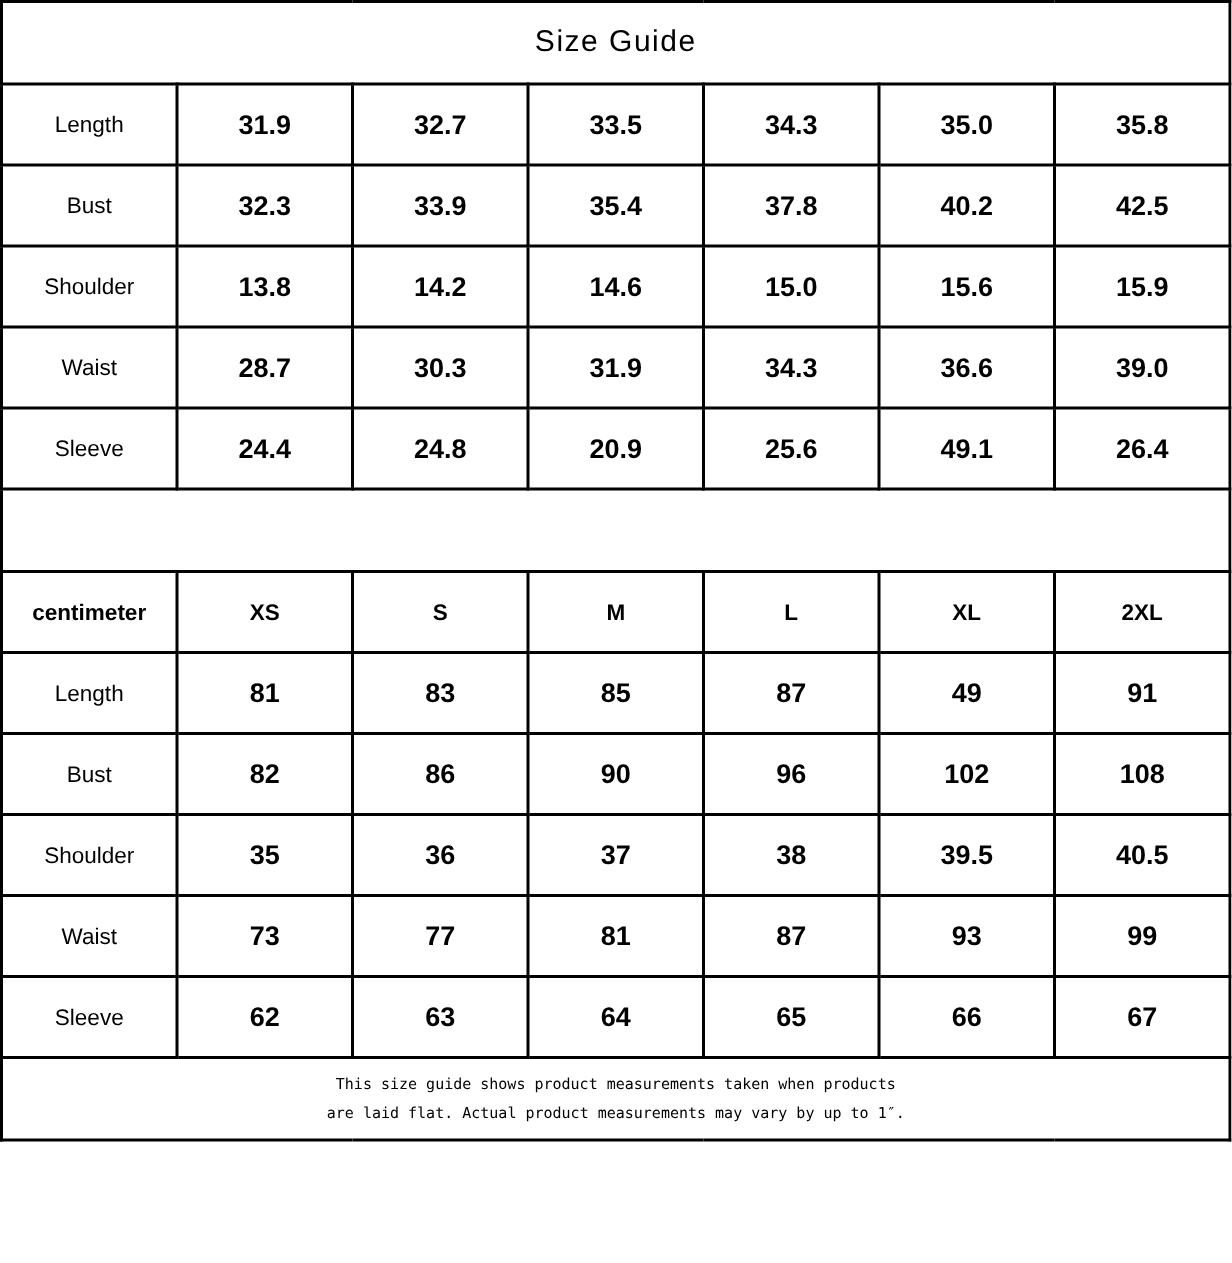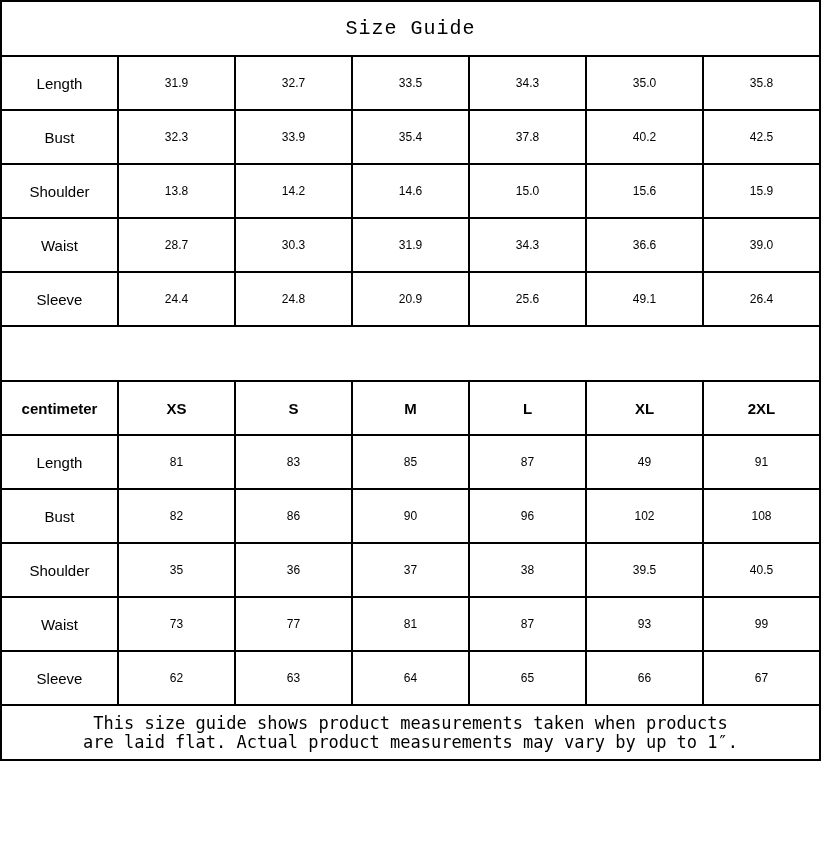--- a/index.html
+++ b/index.html
@@ -21,47 +21,47 @@
   }
   table.size-guide td, table.size-guide th {
     border: 2px solid #000000;
     text-align: center;
     vertical-align: middle;
     padding: 0;
     overflow: hidden;
   }
   td.title-cell {
     height: 53px;
-    font-family: Liberation Mono, monospace;
+    font-family: Liberation Sans, sans-serif;
     font-size: 20px;
     font-weight: normal;
     letter-spacing: 1px;
   }
   th.unit-cell, th.size-cell {
     height: 52px;
     font-size: 15px;
     font-weight: bold;
   }
   td.label-cell {
     height: 52px;
     font-size: 15px;
     font-weight: normal;
   }
   td.value-cell {
     height: 52px;
-    font-size: 12px;
-    font-weight: normal;
+    font-size: 18px;
+    font-weight: bold;
   }
   td.spacer-cell {
     height: 53px;
   }
   td.footer-cell {
     height: 53px;
     font-family: "DejaVu Sans Mono", monospace;
-    font-size: 17px;
+    font-size: 10px;
     line-height: 19px;
     font-weight: normal;
   }
 </style>
 </head>
 <body>
 
 <table class="size-guide">
   <tbody>
 

